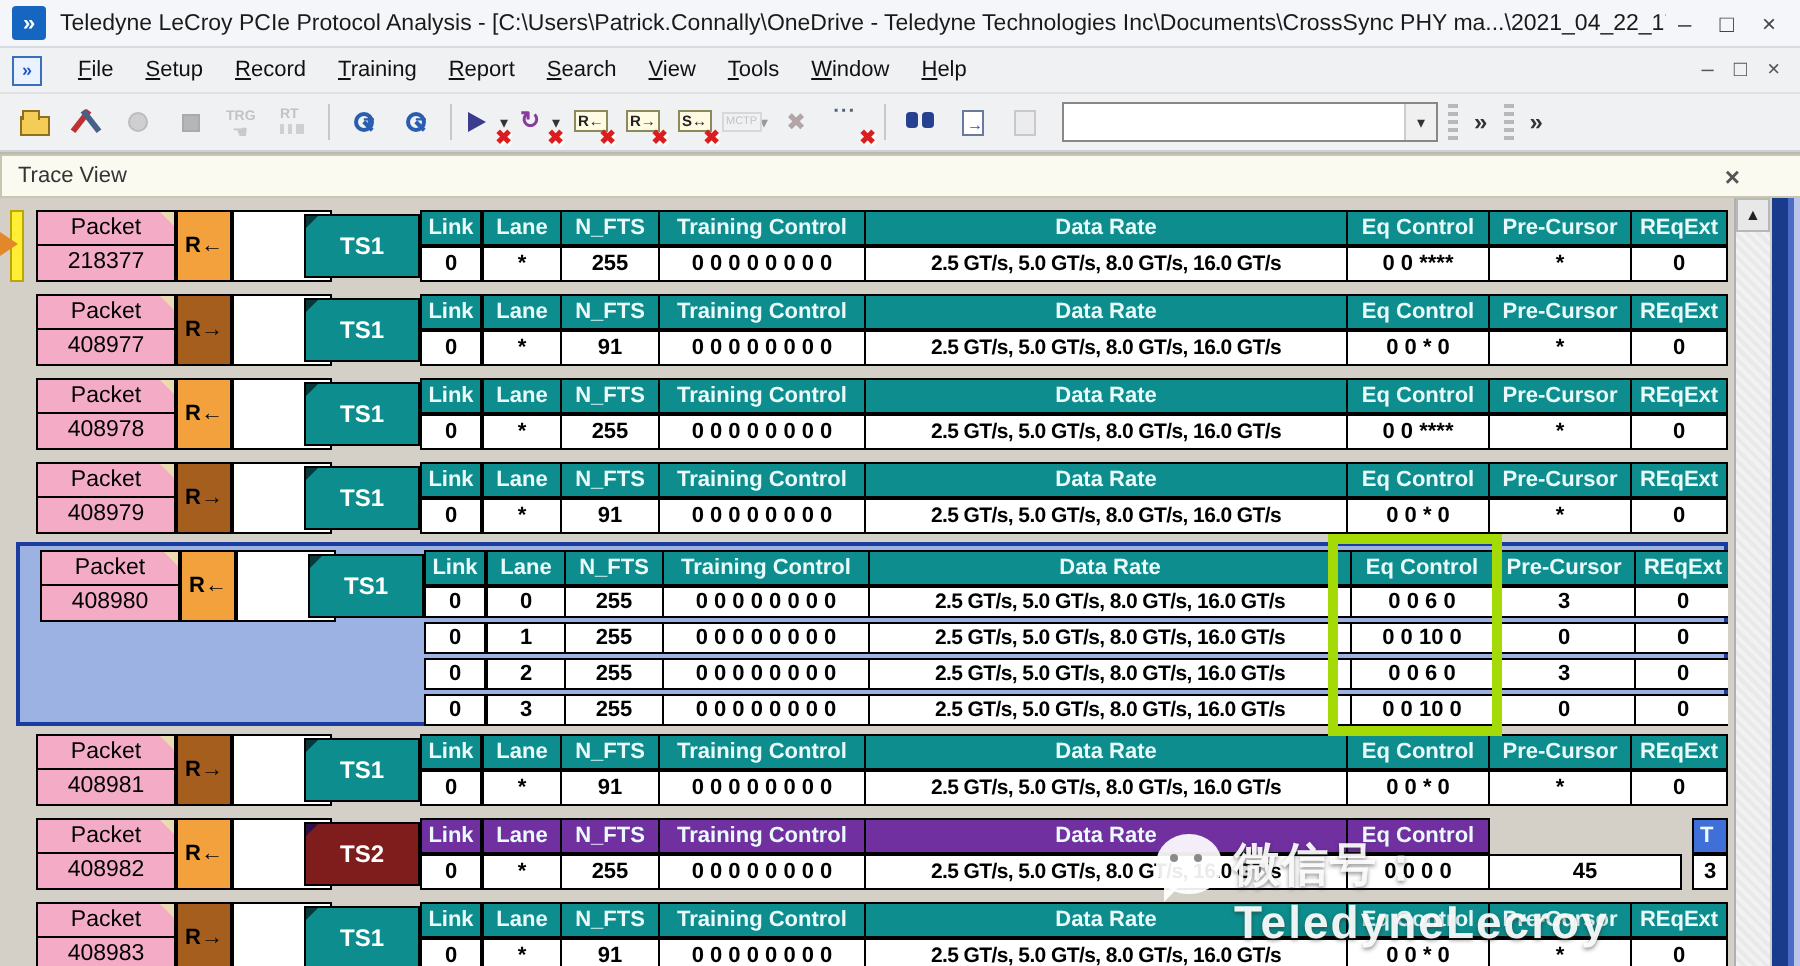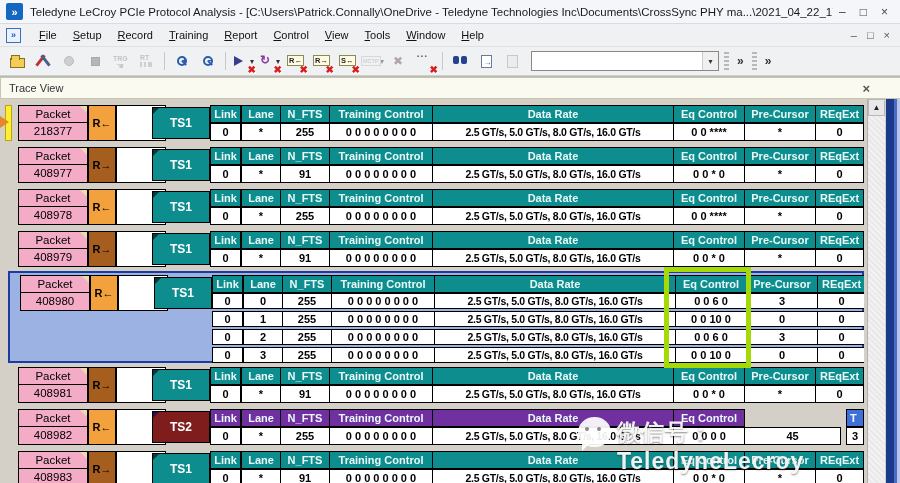--- a/index.html
+++ b/index.html
@@ -163,21 +163,21 @@
   </div>
 </div>
 
 <div class="menubar">
   <span class="doc-icon">»</span>
   <span class="menu-item">File</span>
   <span class="menu-item">Setup</span>
   <span class="menu-item">Record</span>
   <span class="menu-item">Training</span>
   <span class="menu-item">Report</span>
-  <span class="menu-item">Control</span>
+  <span class="menu-item">Search</span>
   <span class="menu-item">View</span>
   <span class="menu-item">Tools</span>
   <span class="menu-item">Window</span>
   <span class="menu-item">Help</span>
   <span class="mdi-btns">
     <span>–</span>
     <span>□</span>
     <span>×</span>
   </span>
 </div>

